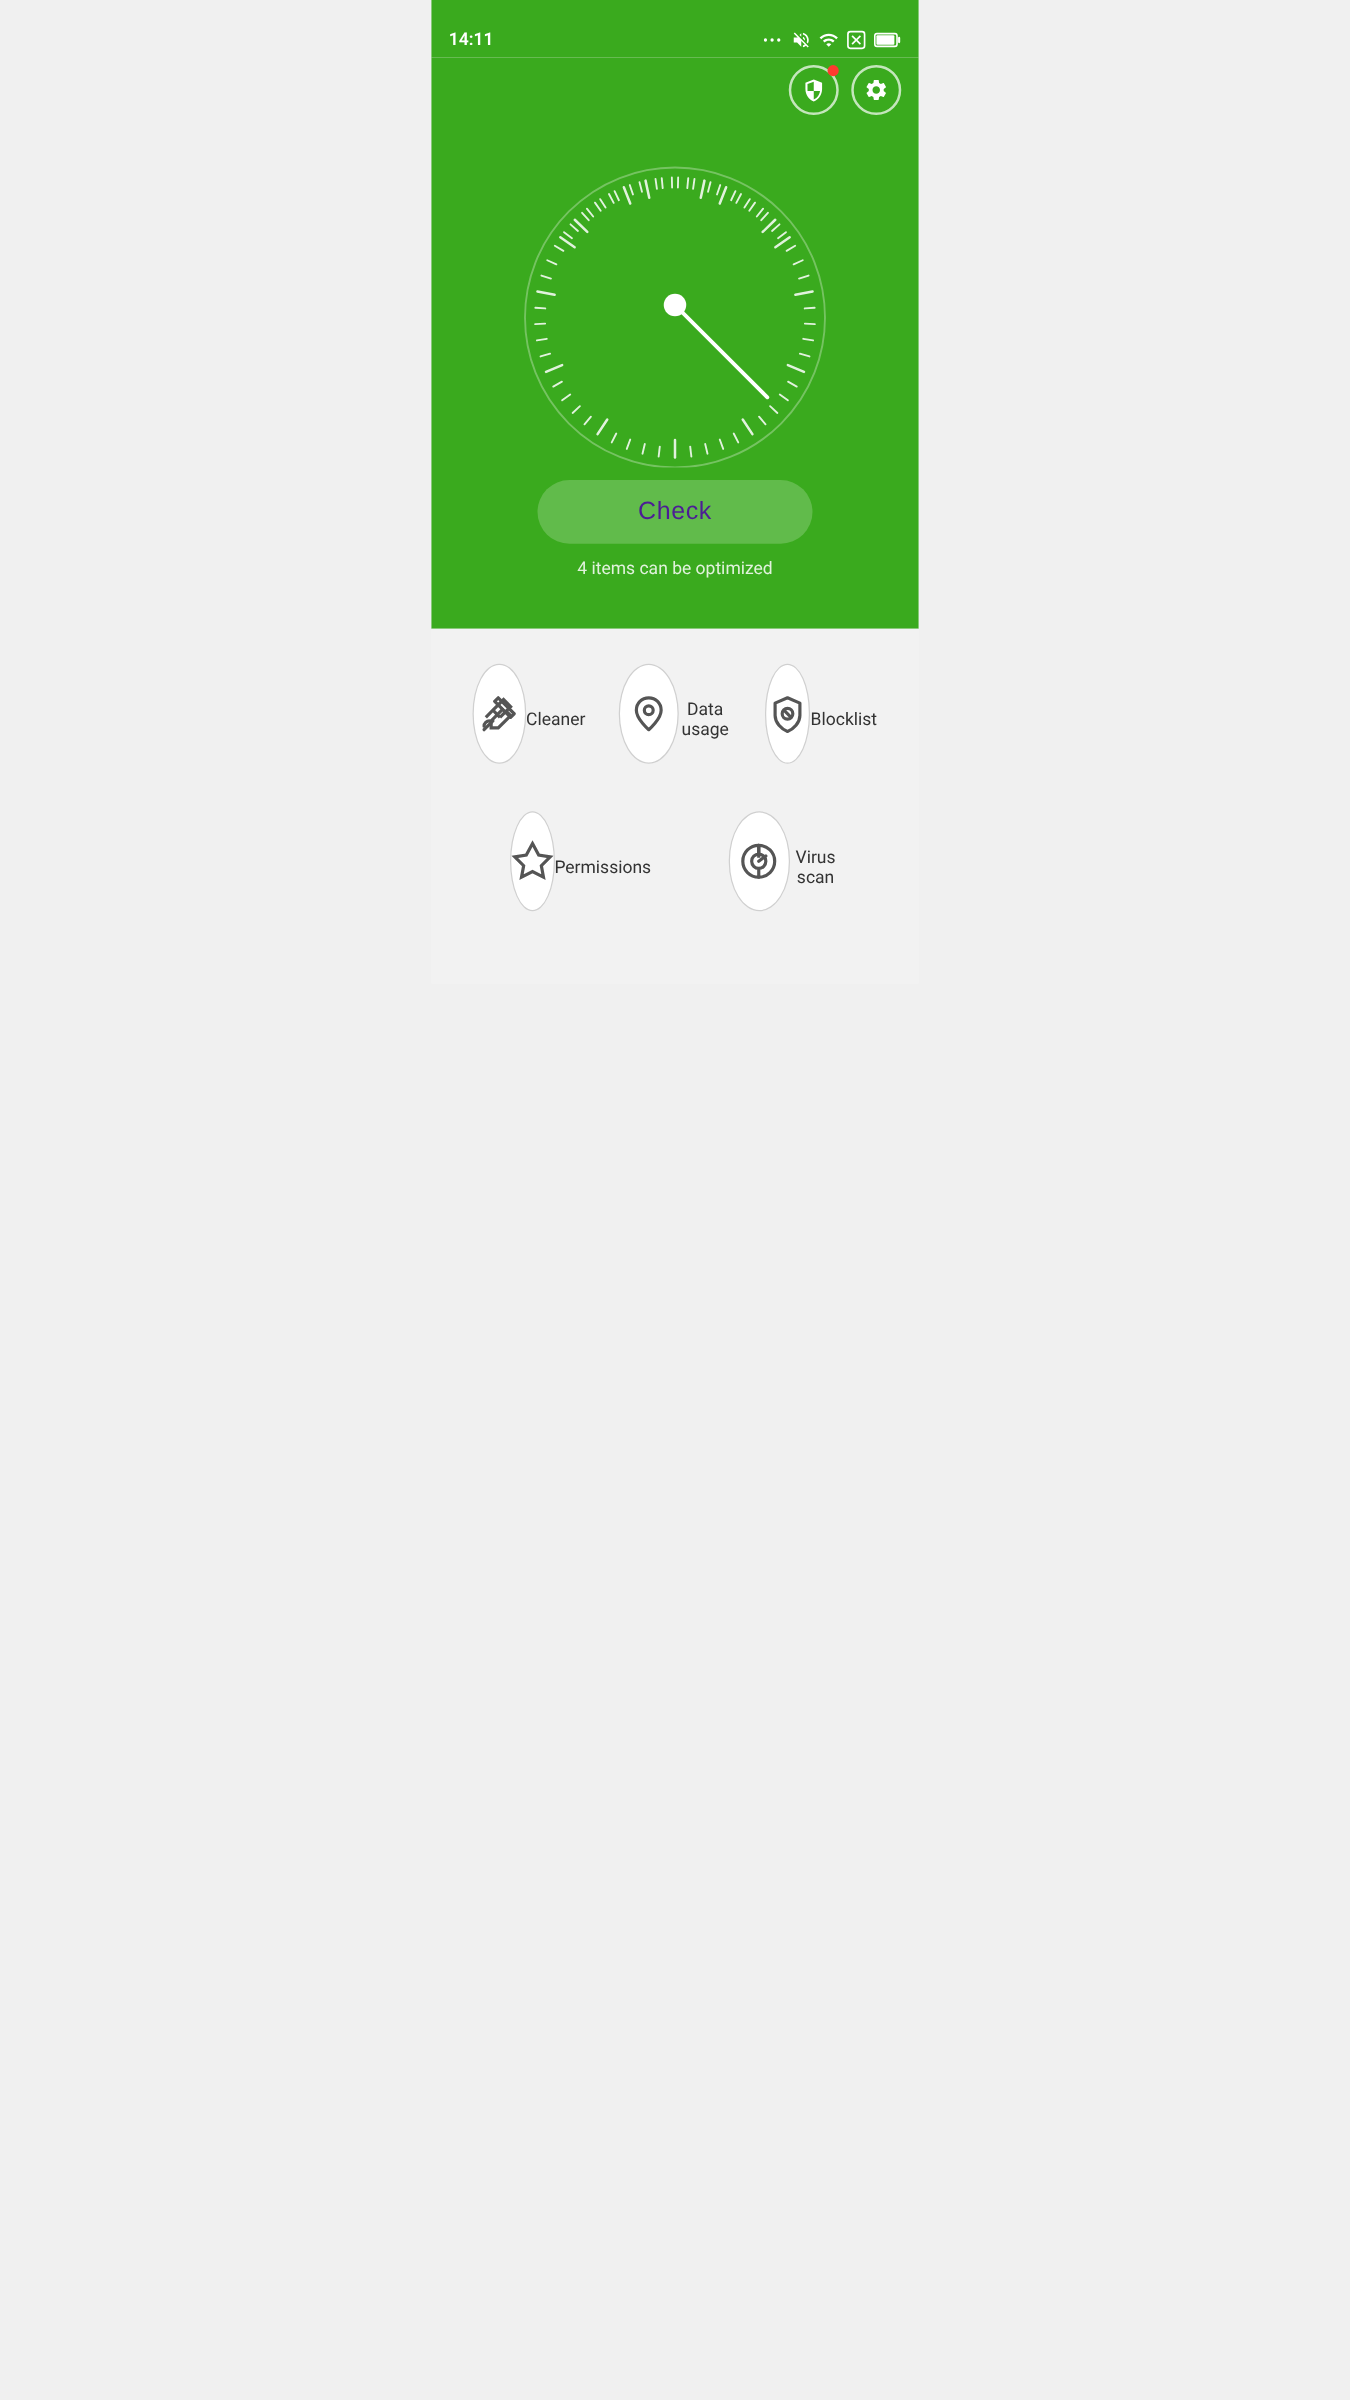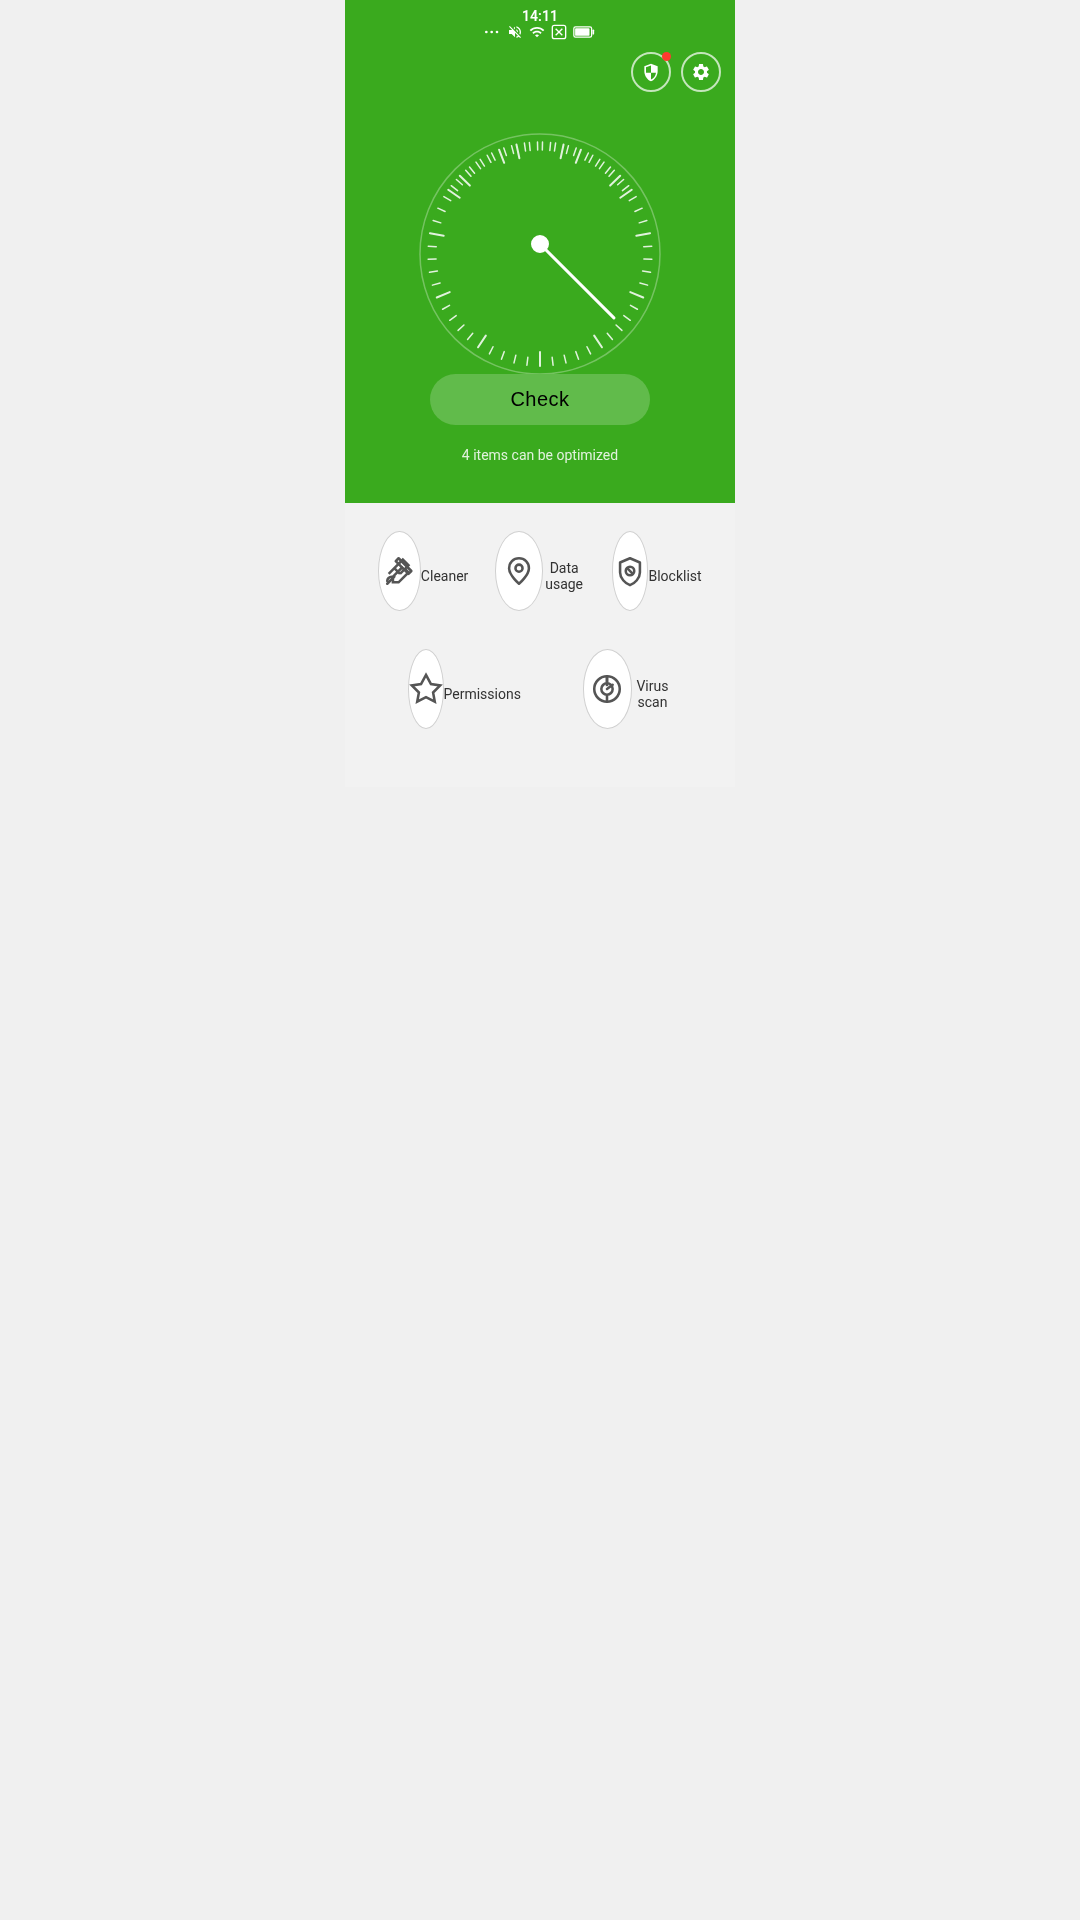--- a/index.html
+++ b/index.html
@@ -12,25 +12,24 @@
       overflow-x: hidden;
       margin: 0 auto;
     }
 
     
     .status-bar {
       background: #3aaa1e;
       display: flex;
       justify-content: space-between;
       align-items: center;
-      padding: 8px 14px 6px;
+      padding: 24px 14px 6px;
       color: white;
       font-size: 13px;
       font-weight: 500;
-      flex-direction: column;
     }
     .status-bar .time { font-size: 14px; font-weight: 600; }
     .status-icons { display: flex; align-items: center; gap: 6px; }
     .status-icons svg { width: 16px; height: 16px; fill: white; }
 
     
     .top-bar {
       background: #3aaa1e;
       display: flex;
       justify-content: flex-end;
@@ -98,34 +97,35 @@
     .needle-line {
       position: absolute;
       left: 14px; top: 50%;
       width: 106px; height: 3px;
       background: white;
       transform: translateY(-50%);
       border-radius: 2px;
     }
 
     .check-btn {
+      margin-top: 10px;
       background: rgba(255,255,255,0.2);
       border: none;
       border-radius: 30px;
-      color: #000000;
+      color: #4c1d95;
       font-size: 20px;
       padding: 14px 80px;
       cursor: pointer;
       letter-spacing: 0.5px;
     }
 
     .optimize-text {
       color: rgba(255,255,255,0.85);
       font-size: 14px;
-      margin-top: 22px;
+      margin-top: 12px;
     }
 
     
     .grid-section {
       background: #f2f2f2;
       padding: 28px 20px 20px;
     }
 
     .grid-row {
       display: flex;

